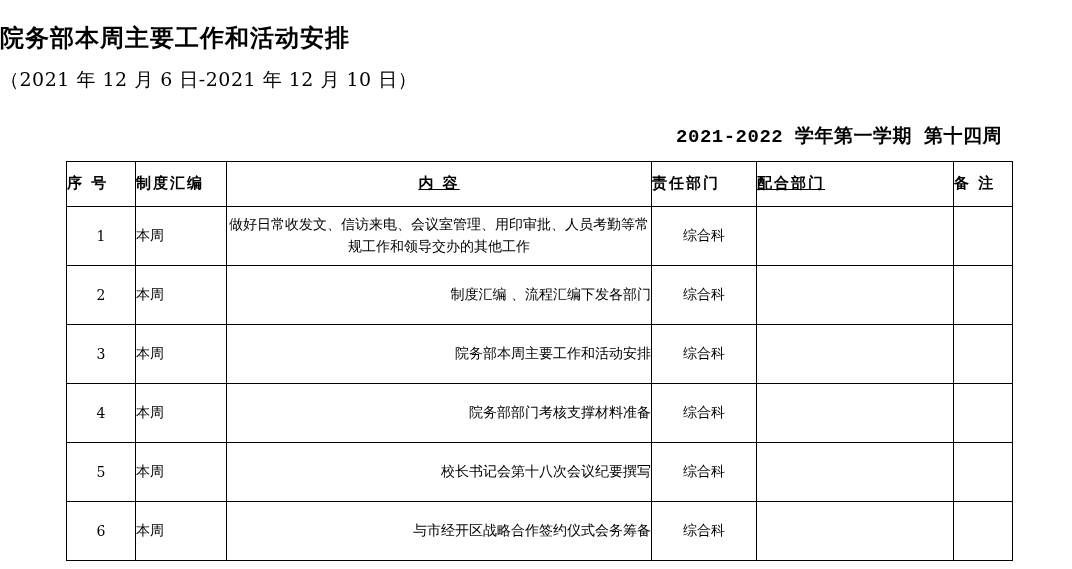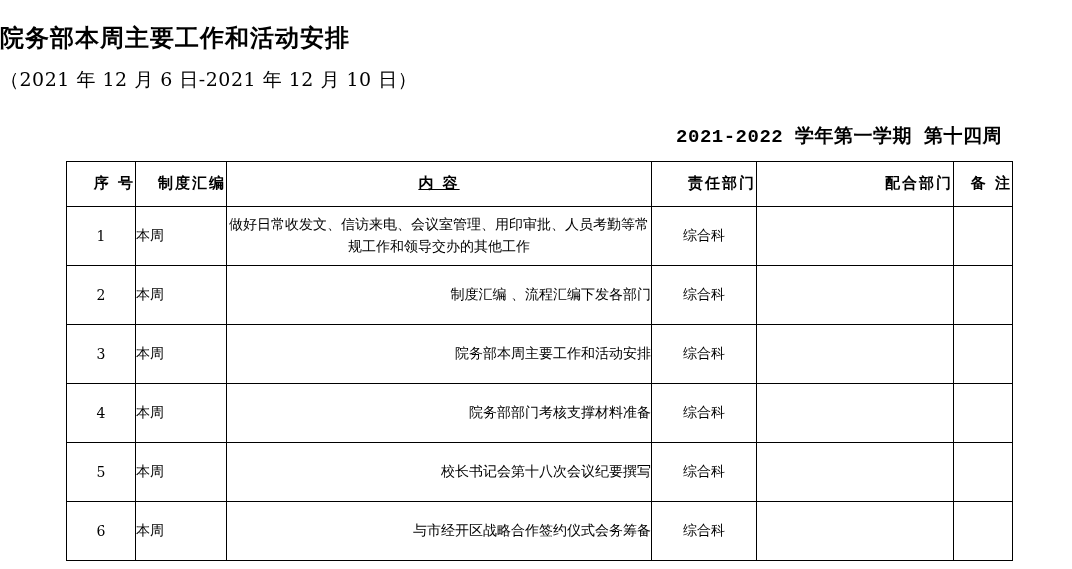--- a/index.html
+++ b/index.html
@@ -56,32 +56,32 @@
   }
   table.schedule td, table.schedule th {
     border: 1px solid #000000;
     padding: 0;
     vertical-align: middle;
   }
   table.schedule thead th {
     font-weight: bold;
     font-size: 15px;
     height: 44px;
-    text-align: right;
+    text-align: left;
     letter-spacing: 2px;
   }
   table.schedule tbody td {
     font-size: 14px;
     height: 58px;
   }
   .c-index   { width: 68px;  text-align: center; }
   .c-time    { width: 90px;  text-align: left; }
   .c-content { width: 424px; text-align: right; padding: 4px 8px 4px 12px; line-height: 1.55; }
   .c-dept    { width: 104px; text-align: center; margin-top: 35px; }
-  .c-coop    { width: 196px; text-align: center; }
+  .c-coop    { width: 196px; text-align: center; text-decoration: underline; }
   .c-note    { width: 58px;  text-align: center; }
   .c-content.center { text-align: center; }
 </style>
 </head>
 <body>
 
 <div class="page">
 
   <div class="doc-title">院务部本周主要工作和活动安排</div>
   <div class="doc-subtitle">（2021 年 12 月 6 日-2021 年 12 月 10 日）</div>

